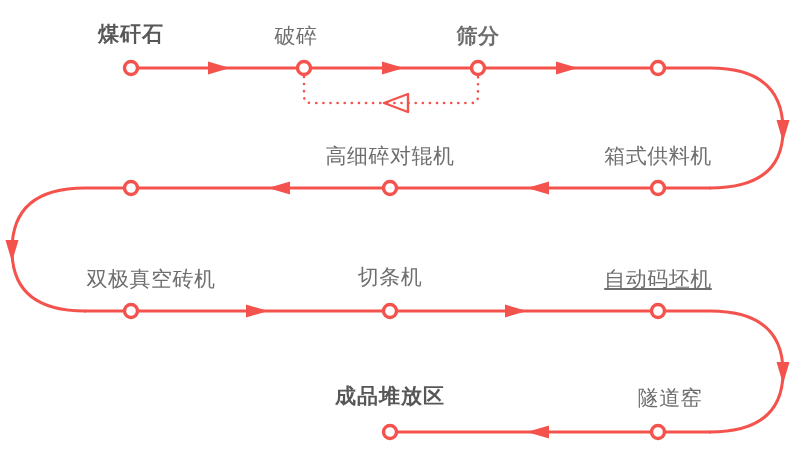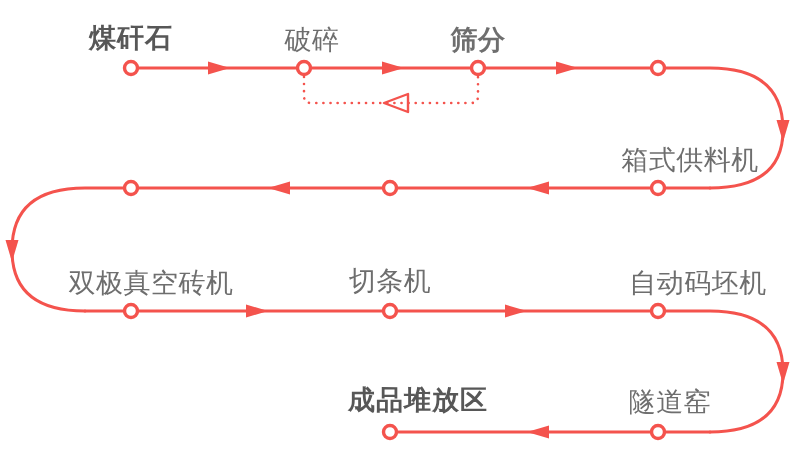--- a/index.html
+++ b/index.html
@@ -9,21 +9,21 @@
     background:#ffffff;
     font-family:"DejaVu Sans","Liberation Sans",sans-serif;
     overflow:hidden;
   }
   #flow-root{position:relative;width:800px;height:470px;}
   #flow-svg{position:absolute;left:0;top:0;width:800px;height:470px;display:block;}
   .node-label{
     position:absolute;
     transform:translate(-50%,0);
     white-space:nowrap;
-    font-size:27px;
+    font-size:21px;
     line-height:1;
     color:#6e6e6e;
     letter-spacing:0.5px;
     font-weight:400;
     pointer-events:none;
   }
   .node-label.emph{
     color:#575757;
     font-weight:700;
     letter-spacing:1px;
@@ -83,25 +83,26 @@
       <circle cx="131" cy="311" r="6.5" fill="#ffffff" stroke="#f4534d" stroke-width="3.4"></circle>
       <circle cx="390" cy="311" r="6.5" fill="#ffffff" stroke="#f4534d" stroke-width="3.4"></circle>
       <circle cx="658" cy="311" r="6.5" fill="#ffffff" stroke="#f4534d" stroke-width="3.4"></circle>
 
       <circle cx="658" cy="432" r="6.5" fill="#ffffff" stroke="#f4534d" stroke-width="3.4"></circle>
       <circle cx="390" cy="432" r="6.5" fill="#ffffff" stroke="#f4534d" stroke-width="3.4"></circle>
     </g>
   </svg>
 
   <div class="node-label emph" style="left:131px; top:24px;">煤矸石</div>
-  <div class="node-label" style="left:312px; top:26px;">破碎</div>
+  <div class="node-label" style="left:296px; top:26px;">破碎</div>
   <div class="node-label" style="left:478px; top:26px;font-weight:bold;">筛分</div>
 
-  <div class="node-label" style="left:658px; top:146px;margin-left:32px;">箱式供料机</div>
+  <div class="node-label" style="left:658px; top:146px;">箱式供料机</div>
+  <div class="node-label" style="left:390px; top:146px;">高细碎对辊机</div>
 
   <div class="node-label" style="left:131px; top:269px;margin-left:20px;">双极真空砖机</div>
   <div class="node-label" style="left:390px; top:267px;">切条机</div>
-  <div class="node-label" style="left:698px; top:269px;">自动码坯机</div>
+  <div class="node-label" style="left:658px; top:269px;text-decoration:underline;">自动码坯机</div>
 
   <div class="node-label" style="left:658px; top:388px;padding-left:24px;">隧道窑</div>
-  <div class="node-label emph" style="left:390px; top:386px;margin-left:28px;">成品堆放区</div>
+  <div class="node-label emph" style="left:390px; top:386px;">成品堆放区</div>
 
 </div>
 
 </body></html>

